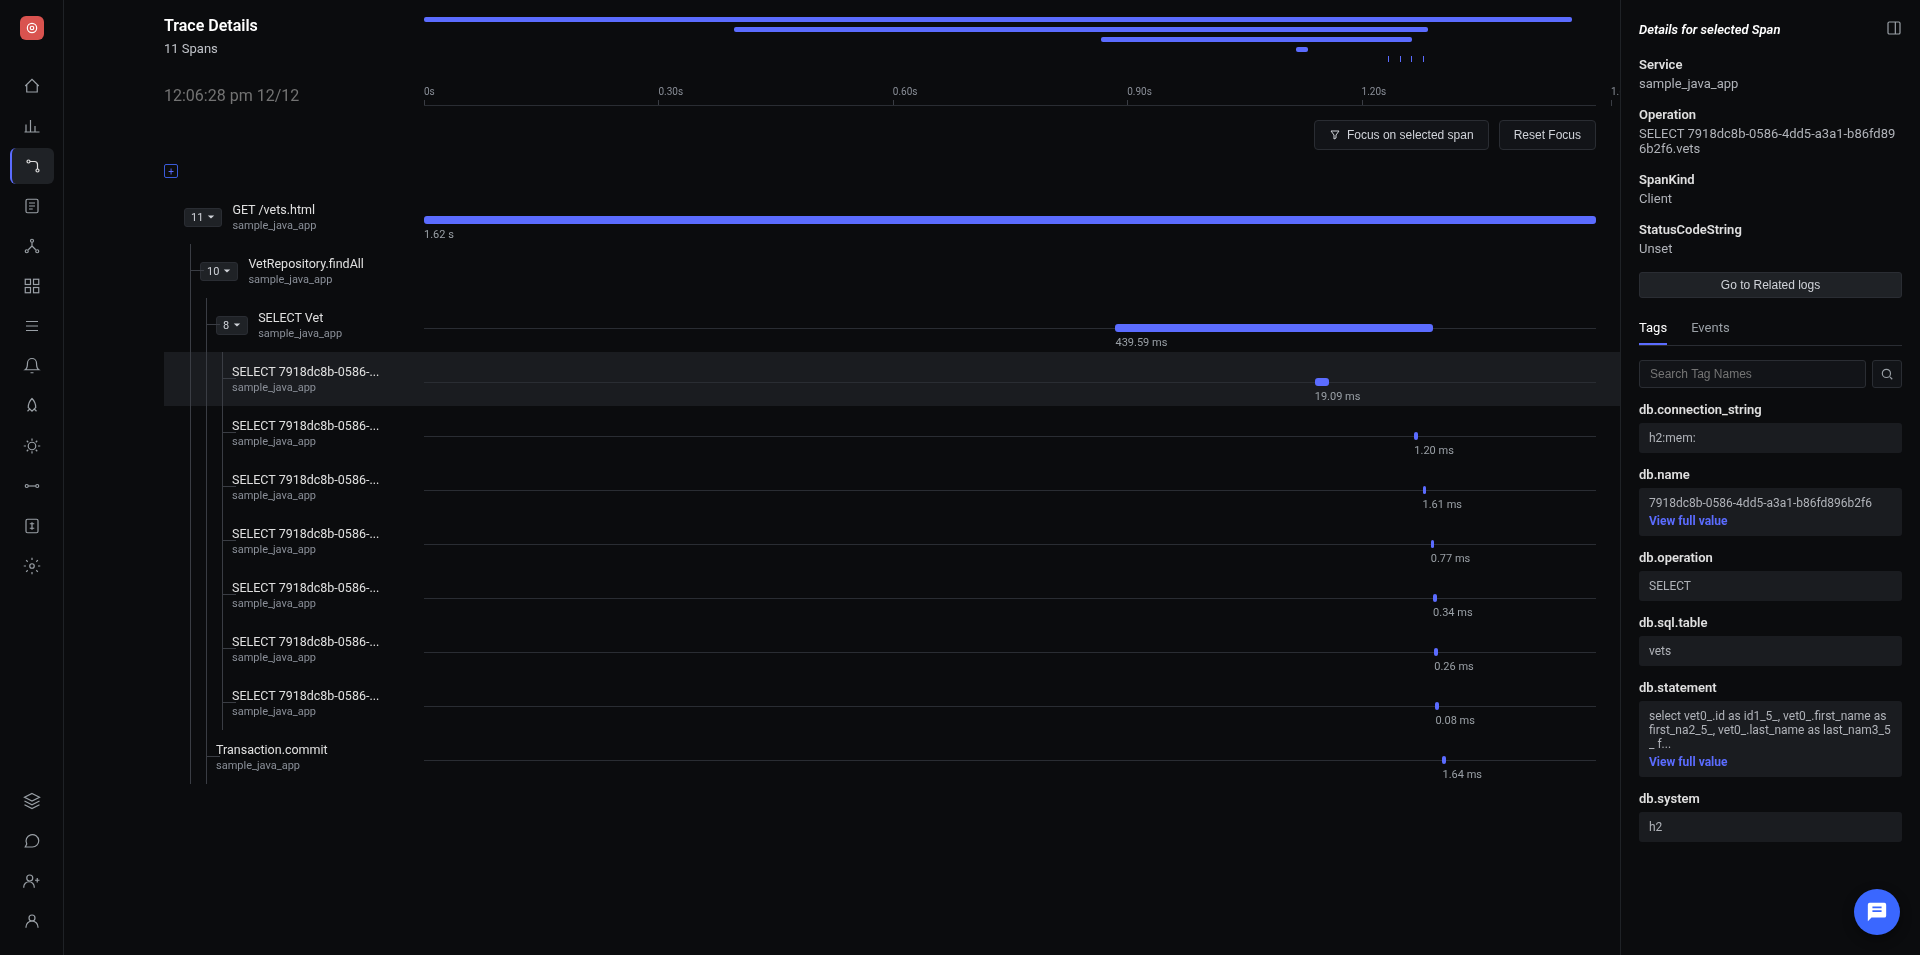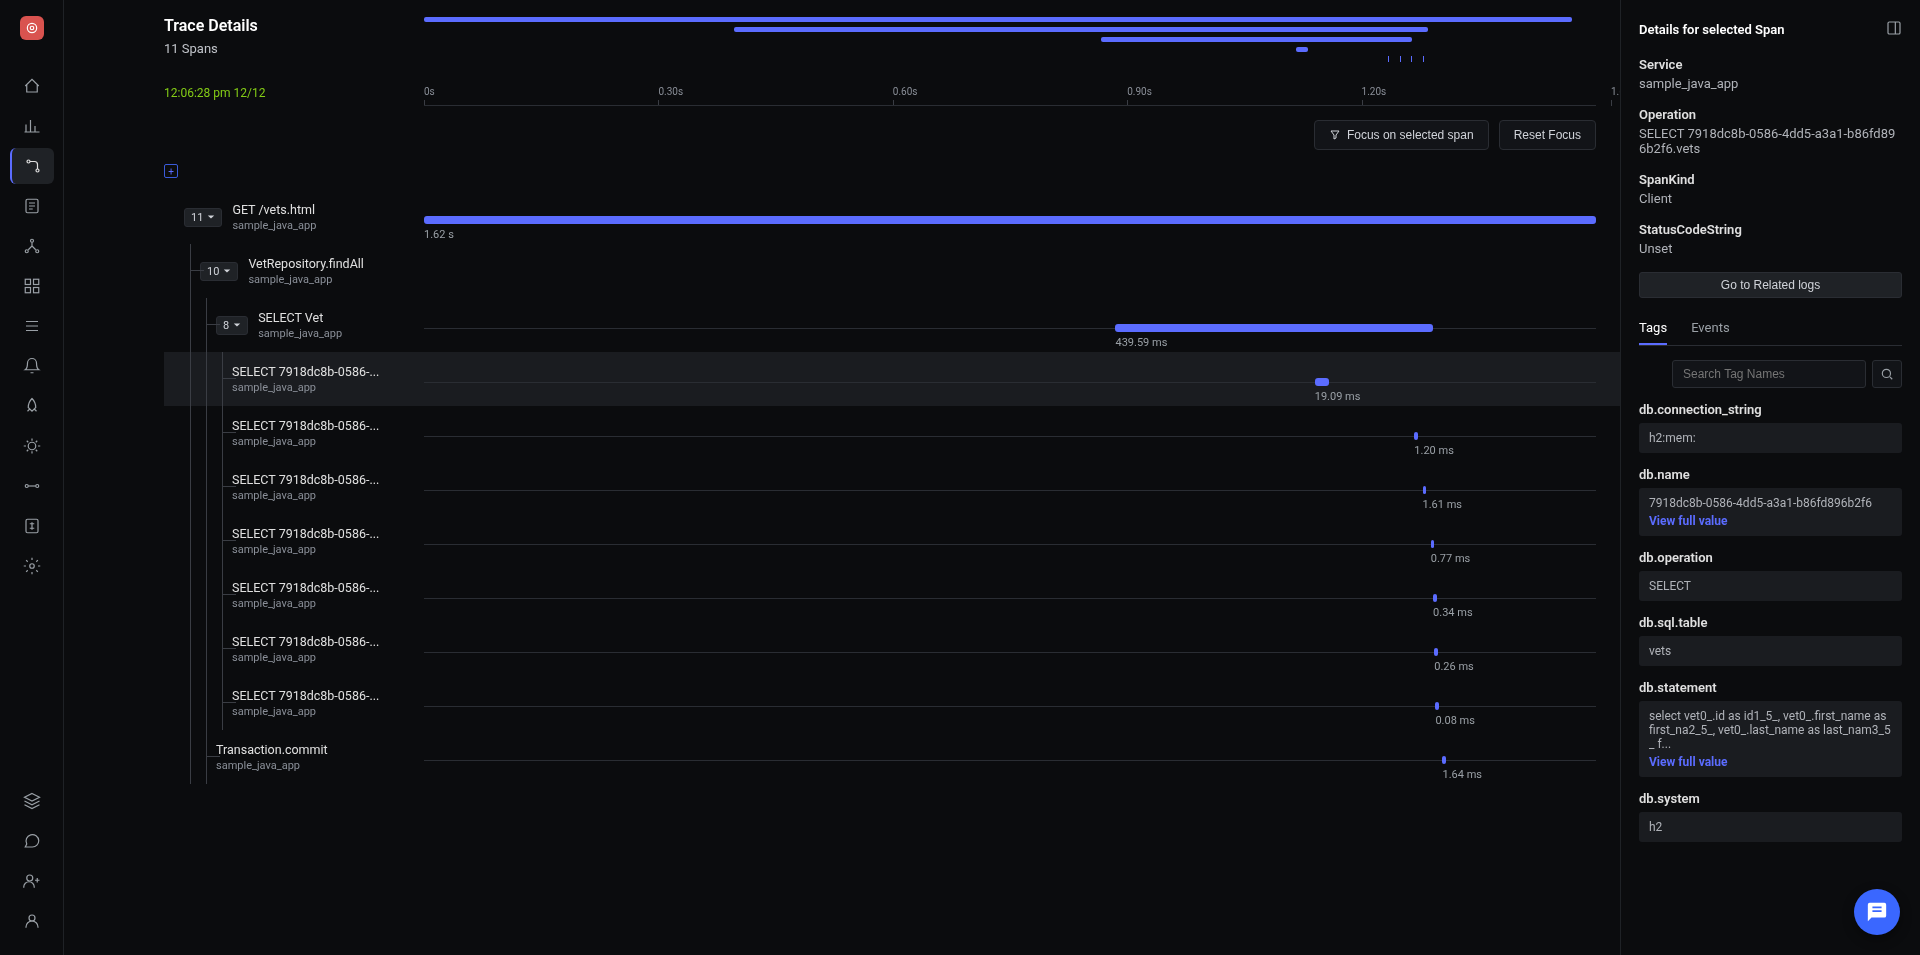--- a/index.html
+++ b/index.html
@@ -68,21 +68,21 @@
 .trace-sub { font-size: 13px; color: #c0c3c9; margin-top: 6px; }
 .overview-bars { flex: 1; padding-right: 24px; }
 .ov-bar-track { position: relative; height: 8px; margin-bottom: 2px; }
 .ov-bar { position: absolute; height: 5px; border-radius: 2px; background: #5b6cff; top: 1px; }
 
 
 .ruler {
   display: flex;
   padding: 20px 24px 0 100px;
 }
-.ruler-left { width: 260px; font-size: 12px; color: #84cc16; }
+.ruler-left { width: 260px; font-size: 16px; color: #737373; }
 .ruler-ticks {
   flex: 1;
   position: relative;
   height: 20px;
   border-bottom: 1px solid #2a2d33;
 }
 .ruler-ticks::after {
   content:""; position:absolute; left:0; right:0; bottom:-1px; height:1px; background:#2a2d33;
 }
 .tick { position: absolute; top: 0; font-size: 10px; color: #8a8f98; }
@@ -209,21 +209,21 @@
   flex-direction: column;
   padding: 20px 18px;
   overflow-y: auto;
 }
 .details-header {
   display: flex;
   justify-content: space-between;
   align-items: center;
   margin-bottom: 18px;
 }
-.details-title { font-size: 13px; font-weight: 600; color: #fff; }
+.details-title { font-size: 13px; font-weight: 600; color: #fff; font-style: italic; }
 .panel-toggle { color: #9aa0a6; cursor: pointer; }
 .panel-toggle svg { width: 16px; height: 16px; }
 .detail-block { margin-bottom: 16px; }
 .detail-label { font-size: 13px; font-weight: 600; color: #e0e0e0; margin-bottom: 4px; }
 .detail-value { font-size: 13px; color: #b0b3b9; word-break: break-all; }
 .related-btn {
   background: #1f2226;
   border: 1px solid #2a2d33;
   color: #d0d3d9;
   padding: 5px 10px;
@@ -247,21 +247,20 @@
 .tab.active { color: #fff; border-bottom-color: #5b6cff; }
 .search-row { display: flex; gap: 6px; margin-bottom: 14px; }
 .search-input {
   flex: 1;
   background: #121418;
   border: 1px solid #2a2d33;
   color: #d0d3d9;
   padding: 6px 10px;
   border-radius: 3px;
   font-size: 12px;
-  margin-left: 33px;
 }
 .search-btn {
   width: 30px;
   background: #121418;
   border: 1px solid #2a2d33;
   border-radius: 3px;
   color: #9aa0a6;
   display: flex;
   align-items: center;
   justify-content: center;

